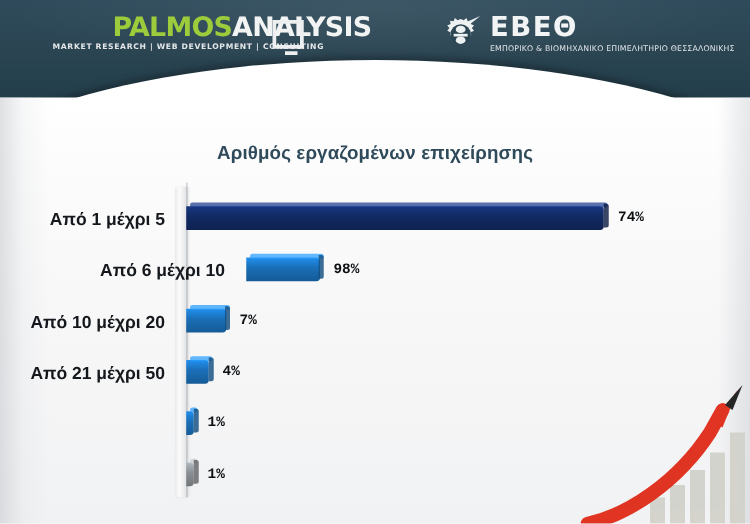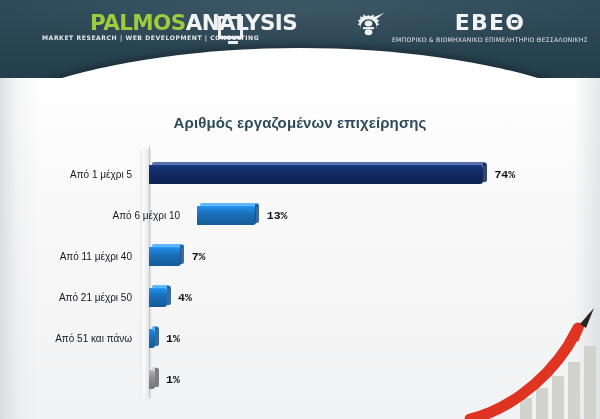--- a/index.html
+++ b/index.html
@@ -47,21 +47,21 @@
     position:absolute;right:-6px;top:4px;width:25px;height:23px;
     border:3.4px solid #eceef0;box-sizing:border-box;
   }
   .lp-monitor::after{
     content:"";position:absolute;left:7px;top:22px;width:10px;height:3.4px;background:#eceef0;
   }
 
   
   .logo-ebeth{position:absolute;left:350px;top:8px;height:44px;z-index:5;}
   .eb-mark{position:absolute;left:0;top:1px;width:38px;height:38px;}
-  .eb-text{position:absolute;left:42px;top:4px;text-align:center;}
+  .eb-text{position:absolute;left:42px;top:4px;}
   .eb-title{
     font-size:22px;font-weight:bold;color:#f1f3f4;letter-spacing:1.2px;line-height:21px;
     font-family:"DejaVu Sans","Liberation Sans",sans-serif;
   }
   .eb-sub{
     font-size:6.2px;color:#dfe4e6;letter-spacing:0.18px;white-space:nowrap;margin-top:3px;
     font-family:"DejaVu Sans","Liberation Sans",sans-serif;
   }
 
   
@@ -99,21 +99,21 @@
     transform:skewY(-3deg);transform-origin:top left;
   }
   .axis-line{
     position:absolute;left:149px;top:-4px;width:1px;height:252px;background:#c3c6ca;
   }
 
   .row{position:absolute;left:0;width:600px;height:41px;}
   .cat-label{
     position:absolute;left:0;top:0;width:132px;height:41px;
     display:flex;align-items:center;justify-content:flex-end;
-    font-size:10px;font-weight:normal;color:#14181c;white-space:nowrap;
+    font-size:14px;font-weight:bold;color:#14181c;white-space:nowrap;
   }
   .bar-wrap{position:absolute;left:149px;top:0;height:41px;display:flex;align-items:center;}
   .bar{
     position:relative;height:19px;
     border-radius:0 3px 3px 0;
   }
   .bar .face{
     position:absolute;inset:0;border-radius:0 3px 3px 0;
   }
   .bar .top{
@@ -201,24 +201,24 @@
         </div>
         <div class="row" style="top: 45px; margin-left: 48px;">
           <div class="cat-label">Από 6 μέχρι 10</div>
           <div class="bar-wrap">
             <div class="bar" style="width: 58.76px;">
               <div class="face" style="background: linear-gradient(rgb(34, 144, 239) 0%, rgb(26, 111, 184) 42%, rgb(21, 91, 151) 100%);"></div>
               <div class="top" style="background: rgb(37, 158, 255);"></div>
               <div class="side" style="background: rgb(18, 78, 129);"></div>
             </div>
           </div>
-          <div class="bar-value" style="left: 218.76px;">13%</div>
+          <div class="bar-value" style="left: 218.76px;">98%</div>
         </div>
         <div class="row" style="top: 86px;">
-          <div class="cat-label">Από 11 μέχρι 40</div>
+          <div class="cat-label">Από 10 μέχρι 20</div>
           <div class="bar-wrap">
             <div class="bar" style="width: 31.64px;">
               <div class="face" style="background: linear-gradient(rgb(34, 144, 239) 0%, rgb(26, 111, 184) 42%, rgb(21, 91, 151) 100%);"></div>
               <div class="top" style="background: rgb(37, 158, 255);"></div>
               <div class="side" style="background: rgb(18, 78, 129);"></div>
             </div>
           </div>
           <div class="bar-value" style="left: 191.64px;">7%</div>
         </div>
         <div class="row" style="top: 127px;">
@@ -226,21 +226,20 @@
           <div class="bar-wrap">
             <div class="bar" style="width: 18.08px;">
               <div class="face" style="background: linear-gradient(rgb(34, 144, 239) 0%, rgb(26, 111, 184) 42%, rgb(21, 91, 151) 100%);"></div>
               <div class="top" style="background: rgb(37, 158, 255);"></div>
               <div class="side" style="background: rgb(18, 78, 129);"></div>
             </div>
           </div>
           <div class="bar-value" style="left: 178.08px;">4%</div>
         </div>
         <div class="row" style="top: 168px;">
-          <div class="cat-label">Από 51 και πάνω</div>
           <div class="bar-wrap">
             <div class="bar" style="width: 6px;">
               <div class="face" style="background: linear-gradient(rgb(34, 144, 239) 0%, rgb(26, 111, 184) 42%, rgb(21, 91, 151) 100%);"></div>
               <div class="top" style="background: rgb(37, 158, 255);"></div>
               <div class="side" style="background: rgb(18, 78, 129);"></div>
             </div>
           </div>
           <div class="bar-value" style="left: 166px;">1%</div>
         </div>
         <div class="row" style="top: 209px;">

